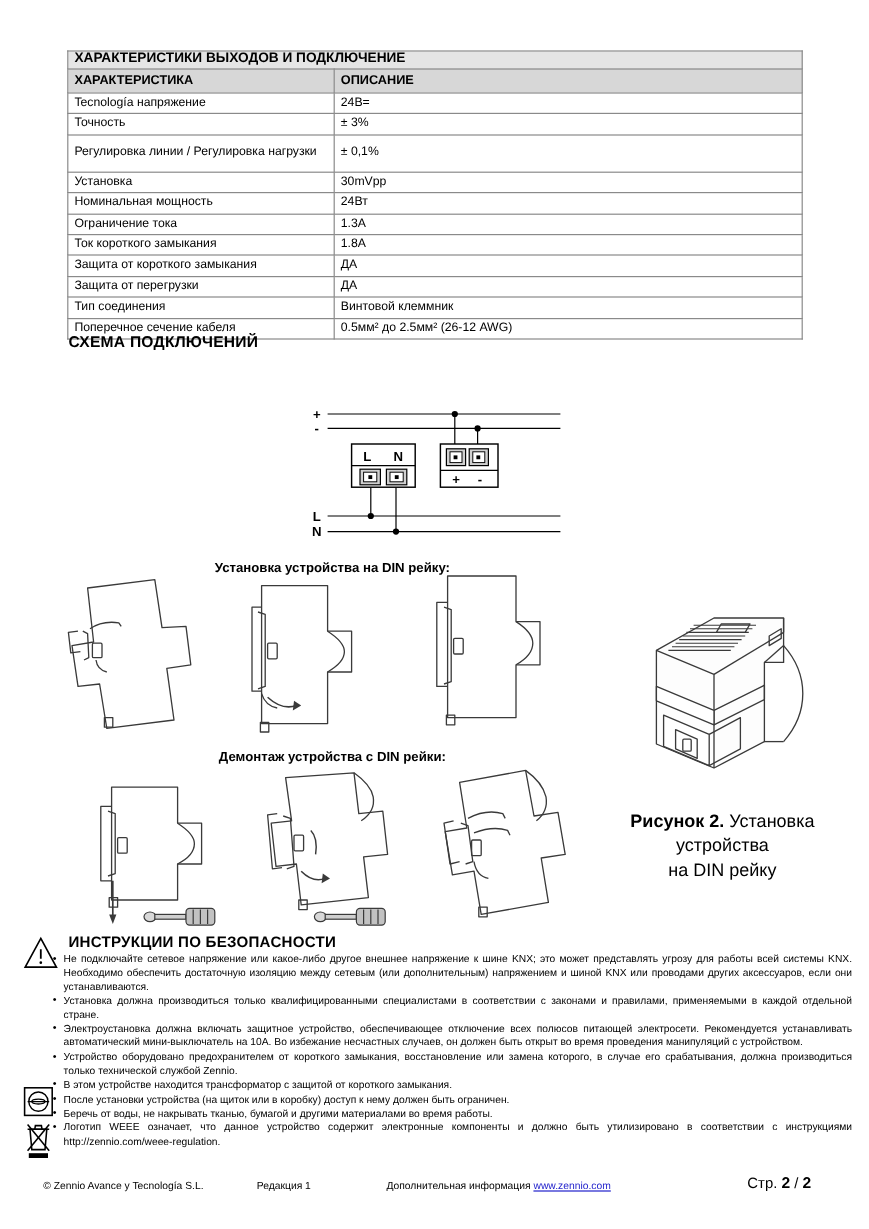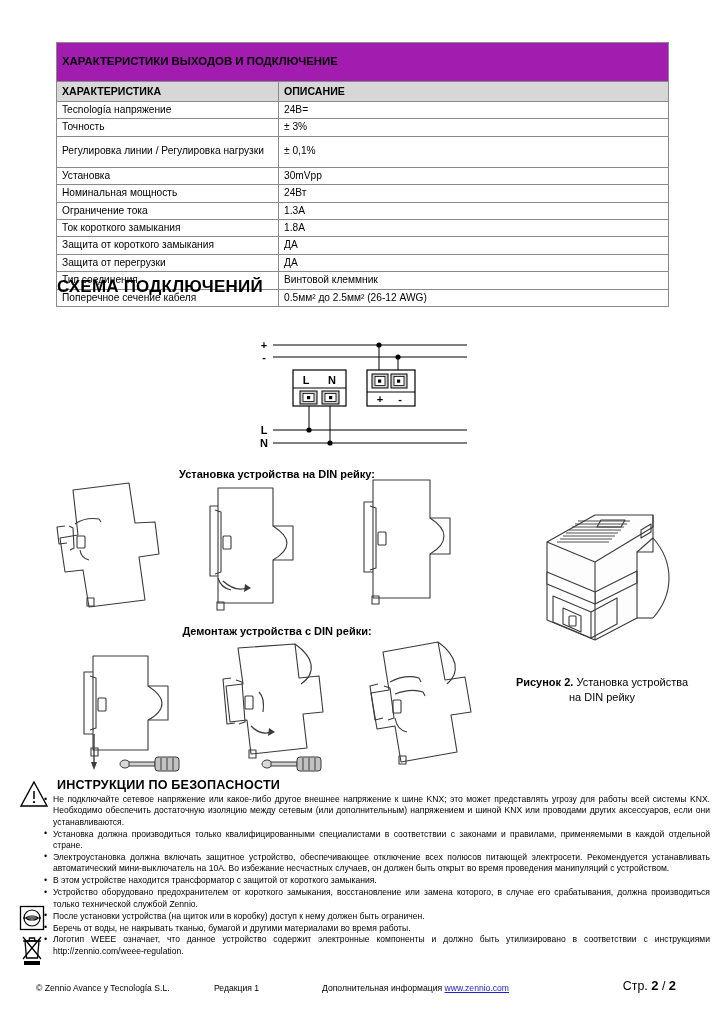--- a/index.html
+++ b/index.html
@@ -23,32 +23,32 @@
   .spec-table td,.spec-table th{
     border:1px solid #8a8a8a;
     padding:2px 5px;
     font-size:10.2px;
     line-height:1.22;
     text-align:left;
     vertical-align:middle;
     font-weight:normal;
   }
   .spec-table .title-cell{
-    font-weight:bold;font-size:11.4px;padding:12px 5px;background:#a21caf;
+    font-weight:bold;font-size:11.4px;padding:0 5px;background:#e5e5e5;
   }
   .spec-table .hdr td{
     background:#d7d7d7;font-weight:bold;font-size:10.6px;padding:3px 5px;
   }
   .col-a{width:222px;}
   .col-b{width:390px;}
   .two-line td{height:26px;}
 
   
   .h-section{
-    position:absolute;font-weight:bold;font-size:17px;letter-spacing:.2px;
+    position:absolute;font-weight:bold;font-size:13px;letter-spacing:.2px;
   }
   #wiring-heading{left:57px;top:277px;}
 
   .h-sub{
     position:absolute;font-weight:bold;font-size:11px;text-align:center;width:100%;
   }
   #mount-heading{top:468px;left:0;}
   #mount-heading span{display:inline-block;margin-left:-170px;}
   #dismount-heading{top:625px;left:0;}
   #dismount-heading span{display:inline-block;margin-left:-170px;}
@@ -58,21 +58,21 @@
 
   
   .dev-row{position:absolute;}
   #mount-row{left:55px;top:478px;width:450px;height:140px;}
   #dismount-row{left:55px;top:638px;width:450px;height:135px;}
 
   
   #figure2{position:absolute;left:500px;top:500px;width:200px;}
   #figure2-img{display:block;margin:0 auto;}
   #figure2-caption{
-    text-align:center;font-size:11px;line-height:1.35;margin-top:10px;
+    text-align:center;font-size:15px;line-height:1.35;margin-top:10px;
     width:180px;margin-left:12px;
   }
   #figure2-caption b{font-weight:bold;}
 
   
   #safety-heading{
     position:absolute;left:57px;top:778px;font-weight:bold;font-size:12.6px;
     letter-spacing:.2px;
   }
   #warn-icon{position:absolute;left:19px;top:780px;}
@@ -402,22 +402,22 @@
     </g>
     <rect x="5" y="29" width="16" height="4" fill="#000"></rect>
   </svg>
 
   <div id="safety-heading">ИНСТРУКЦИИ ПО БЕЗОПАСНОСТИ</div>
 
   <ul id="safety-list">
     <li>Не подключайте сетевое напряжение или какое-либо другое внешнее напряжение к шине KNX; это может представлять угрозу для работы всей системы KNX. Необходимо обеспечить достаточную изоляцию между сетевым (или дополнительным) напряжением и шиной KNX или проводами других аксессуаров, если они устанавливаются.</li>
     <li>Установка должна производиться только квалифицированными специалистами в соответствии с законами и правилами, применяемыми в каждой отдельной стране.</li>
     <li>Электроустановка должна включать защитное устройство, обеспечивающее отключение всех полюсов питающей электросети. Рекомендуется устанавливать автоматический мини-выключатель на 10A. Во избежание несчастных случаев, он должен быть открыт во время проведения манипуляций с устройством.</li>
+    <li>Устройство оборудовано предохранителем от короткого замыкания, восстановление или замена которого, в случае его срабатывания, должна производиться только технической службой Zennio.</li>
     <li>В этом устройстве находится трансформатор с защитой от короткого замыкания.</li>
-    <li>Устройство оборудовано предохранителем от короткого замыкания, восстановление или замена которого, в случае его срабатывания, должна производиться только технической службой Zennio.</li>
     <li>После установки устройства (на щиток или в коробку) доступ к нему должен быть ограничен.</li>
     <li>Беречь от воды, не накрывать тканью, бумагой и другими материалами во время работы.</li>
     <li>Логотип WEEE означает, что данное устройство содержит электронные компоненты и должно быть утилизировано в соответствии с инструкциями http://zennio.com/weee-regulation.</li>
   </ul>
 
   <div id="footer">
     <div class="f-row">
       <span id="f-copyright">© Zennio Avance y Tecnología S.L.</span>
       <span id="f-revision">Редакция 1</span>
       <span id="f-more"><span>Дополнительная информация </span><a href="#">www.zennio.com</a></span>

